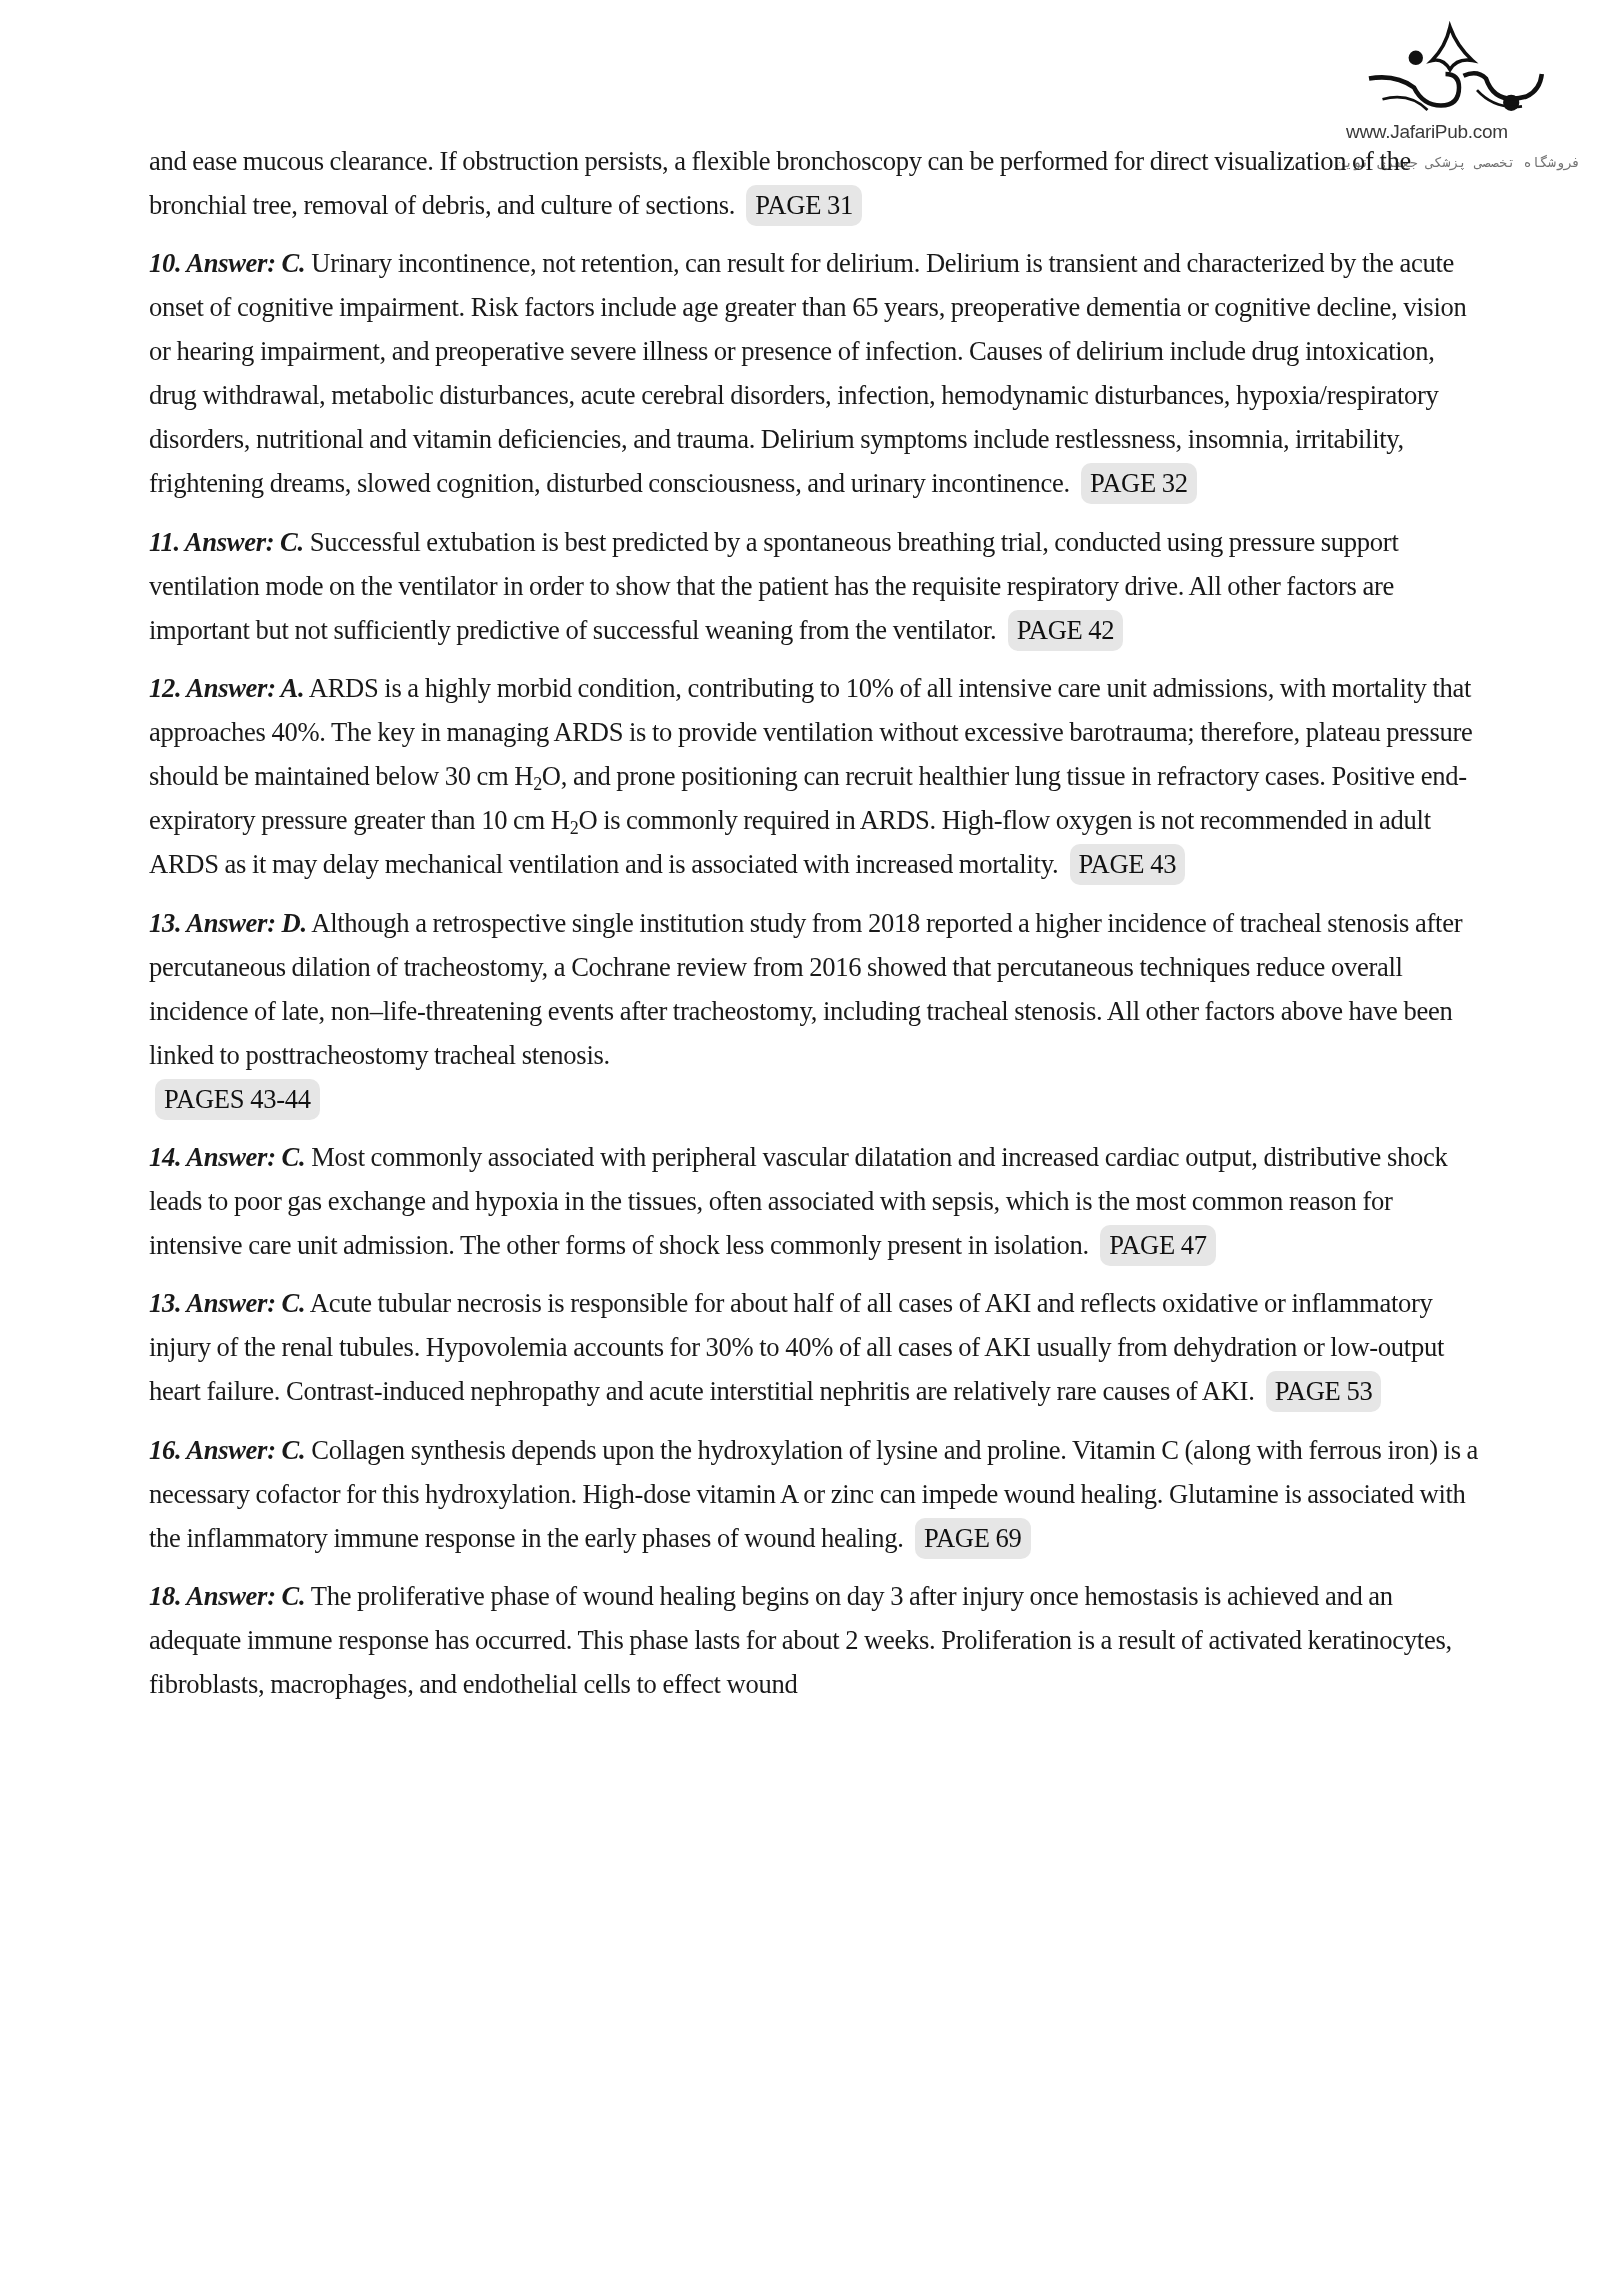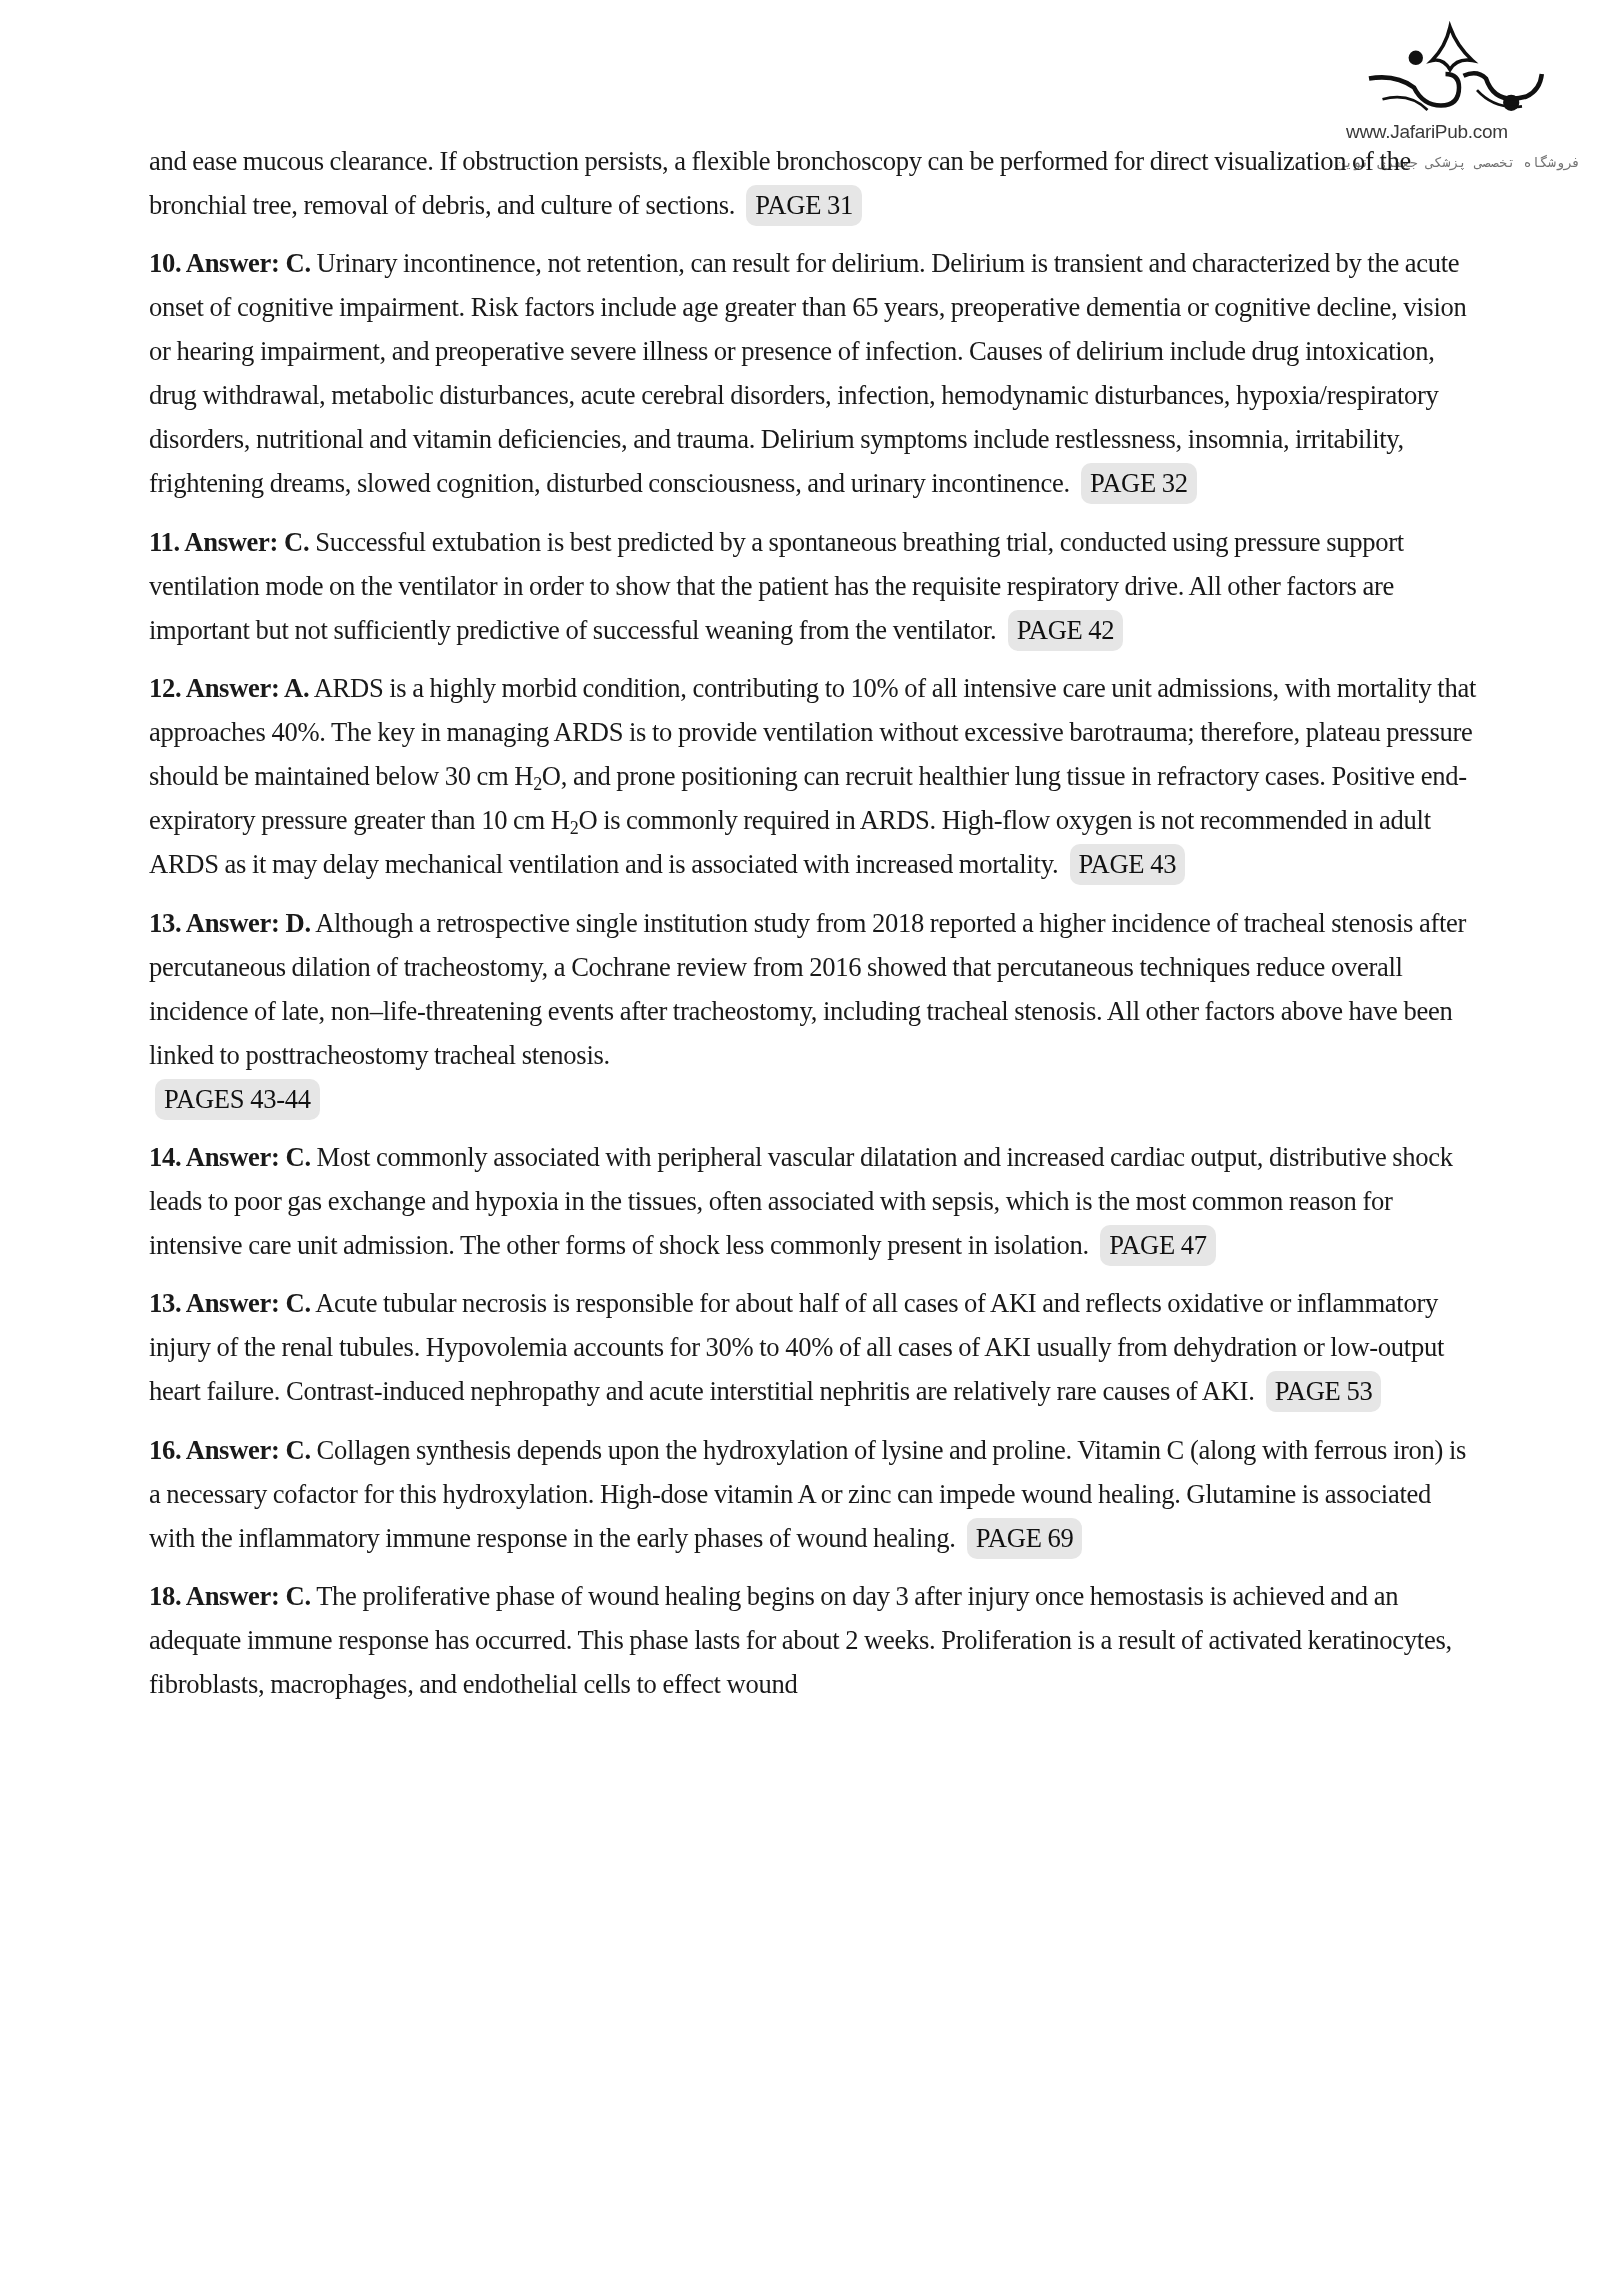--- a/index.html
+++ b/index.html
@@ -53,20 +53,21 @@
     .para {
       font-size: 26.6px;
       line-height: 44px;
       margin: 0 0 14.4px 0;
       letter-spacing: -0.3px;
       word-spacing: -0.5px;
       font-stretch: condensed;
     }
     .para .lbl {
       font-weight: bold;
+      font-style: italic;
     }
     .badge {
       display: inline-block;
       background: #e6e6e6;
       border-radius: 10px;
       padding: 0 9px;
       line-height: 41px;
       margin-left: 5.4px;
       color: #111;
       text-align: center;

